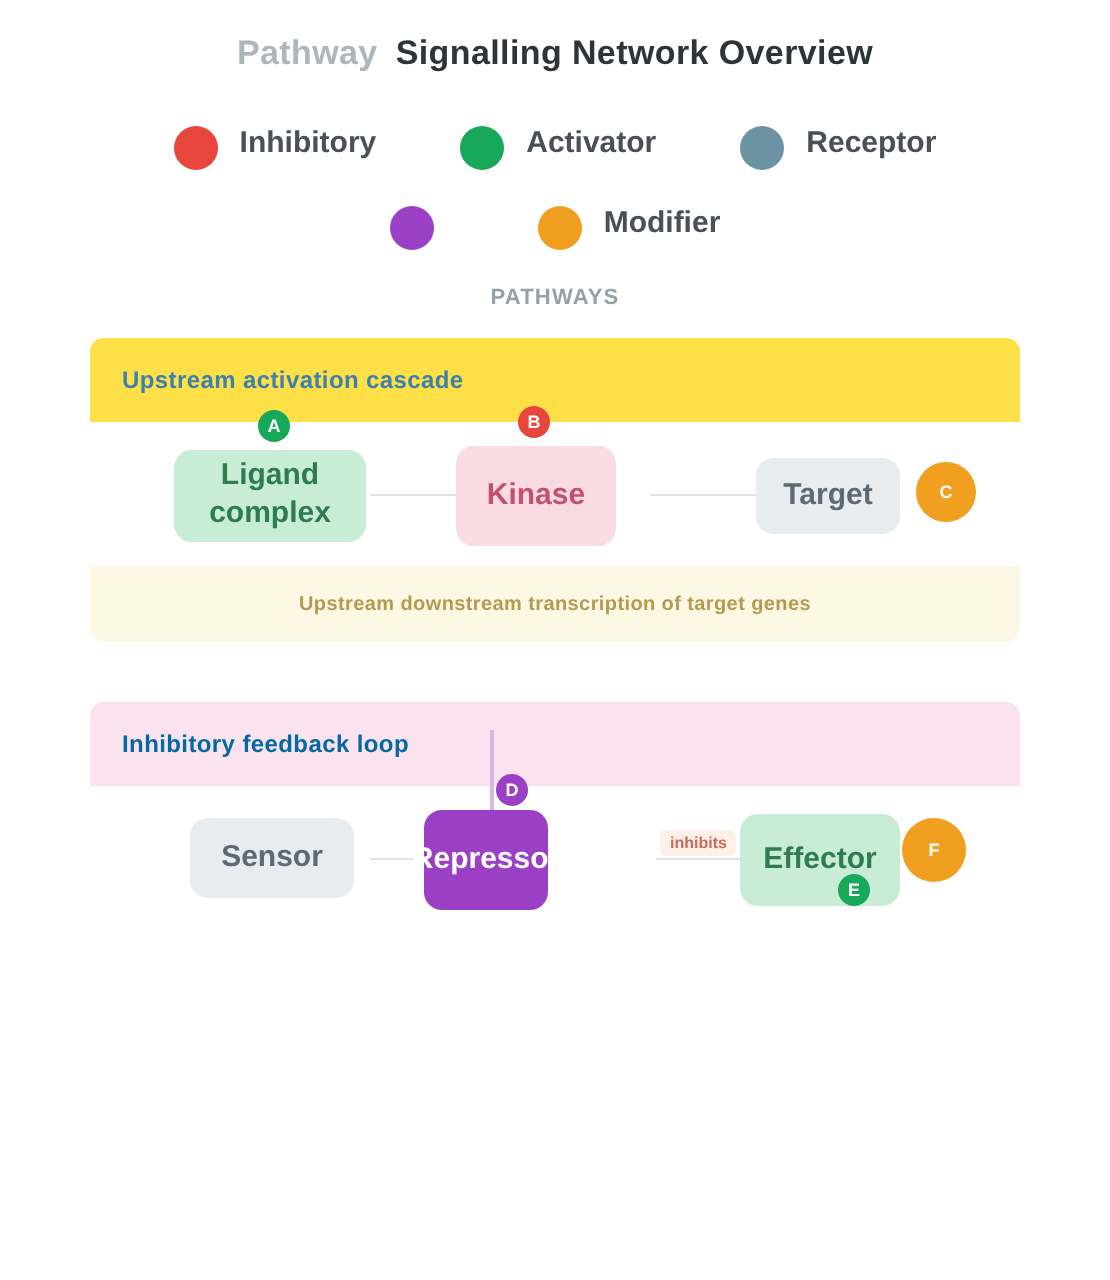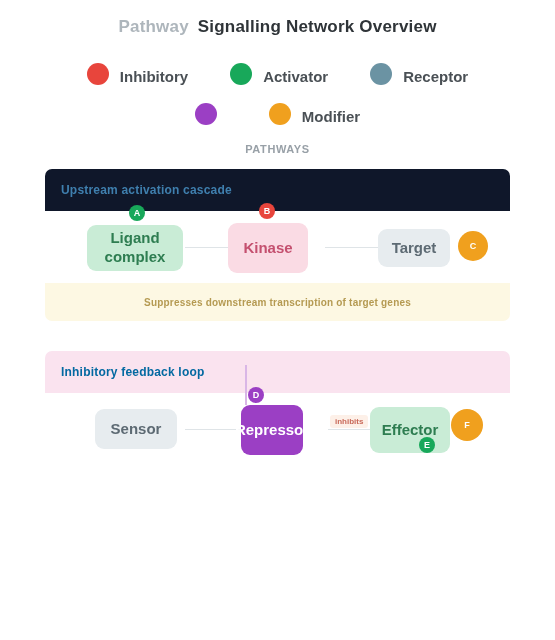--- a/index.html
+++ b/index.html
@@ -41,21 +41,21 @@
   .legend-row{
     display:flex;
     justify-content:center;
     align-items:center;
     gap:42px;
     margin-bottom:18px;
   }
   .legend-row.row2{gap:52px;margin-top:12px;}
   .legend-item{
     display:flex;
-    align-items:flex-end;
+    align-items:flex-start;
     gap:11px;
   }
   .legend-dot{
     width:22px;height:22px;
     border-radius:50%;
     flex:0 0 auto;
     box-shadow:0 0 0 0 rgba(0,0,0,0);
   }
   .legend-label{
     font-size:15px;
@@ -91,21 +91,21 @@
   .card-header{
     height:42px;
     display:flex;
     align-items:center;
     padding:0 16px;
     box-sizing:border-box;
     font-size:12px;
     font-weight:700;
     letter-spacing:.2px;
   }
-  .card-header.blue{background:#0f172a;color:#3f7fae;}
+  .card-header.blue{background:#fde047;color:#3f7fae;}
   .card-header.pink{background:#fae3ef;color:#0369a1;}
 
   .card-body{
     position:relative;
     height:72px;
     background:#ffffff;
   }
   .node{
     position:absolute;
     display:flex;
@@ -242,39 +242,39 @@
         </div>
         <div class="circle-node red-sm" style="left:214px;top:-8px;width:16px;height:16px;">
           <span>B</span>
         </div>
         <div class="circle-node orange" style="left:413px;top:20px;width:30px;height:30px;">
           <span>C</span>
         </div>
       </div>
 
       <div class="card-footer cream">
-        <span>Suppresses downstream transcription of target genes</span>
+        <span>Upstream downstream transcription of target genes</span>
       </div>
     </div>
 
     <div class="card">
       <div class="card-header pink">
         <span>Inhibitory feedback loop</span>
       </div>
 
       <div class="card-body">
 
         <div class="edge" style="left:140px;top:36px;width:90px;"></div>
         <div class="edge" style="left:283px;top:36px;width:90px;"></div>
         <div class="edge vert" style="left:200px;top:-28px;height:40px;width:2px;background:#d9b6e6;"></div>
 
         <div class="node graynode" style="left:50px;top:16px;width:82px;height:40px;">
           <span>Sensor</span>
         </div>
-        <div class="node purplenode" style="left:196px;top:12px;width:62px;height:50px;">
+        <div class="node purplenode" style="left:167px;top:12px;width:62px;height:50px;">
           <span>Repressor</span>
         </div>
         <div class="node greenlite" style="left:325px;top:14px;width:80px;height:46px;">
           <span>Effector</span>
         </div>
 
         <div class="mini-tag" style="left:285px;top:22px;">inhibits</div>
 
         <div class="circle-node purple-sm" style="left:203px;top:-6px;width:16px;height:16px;">
           <span>D</span>

